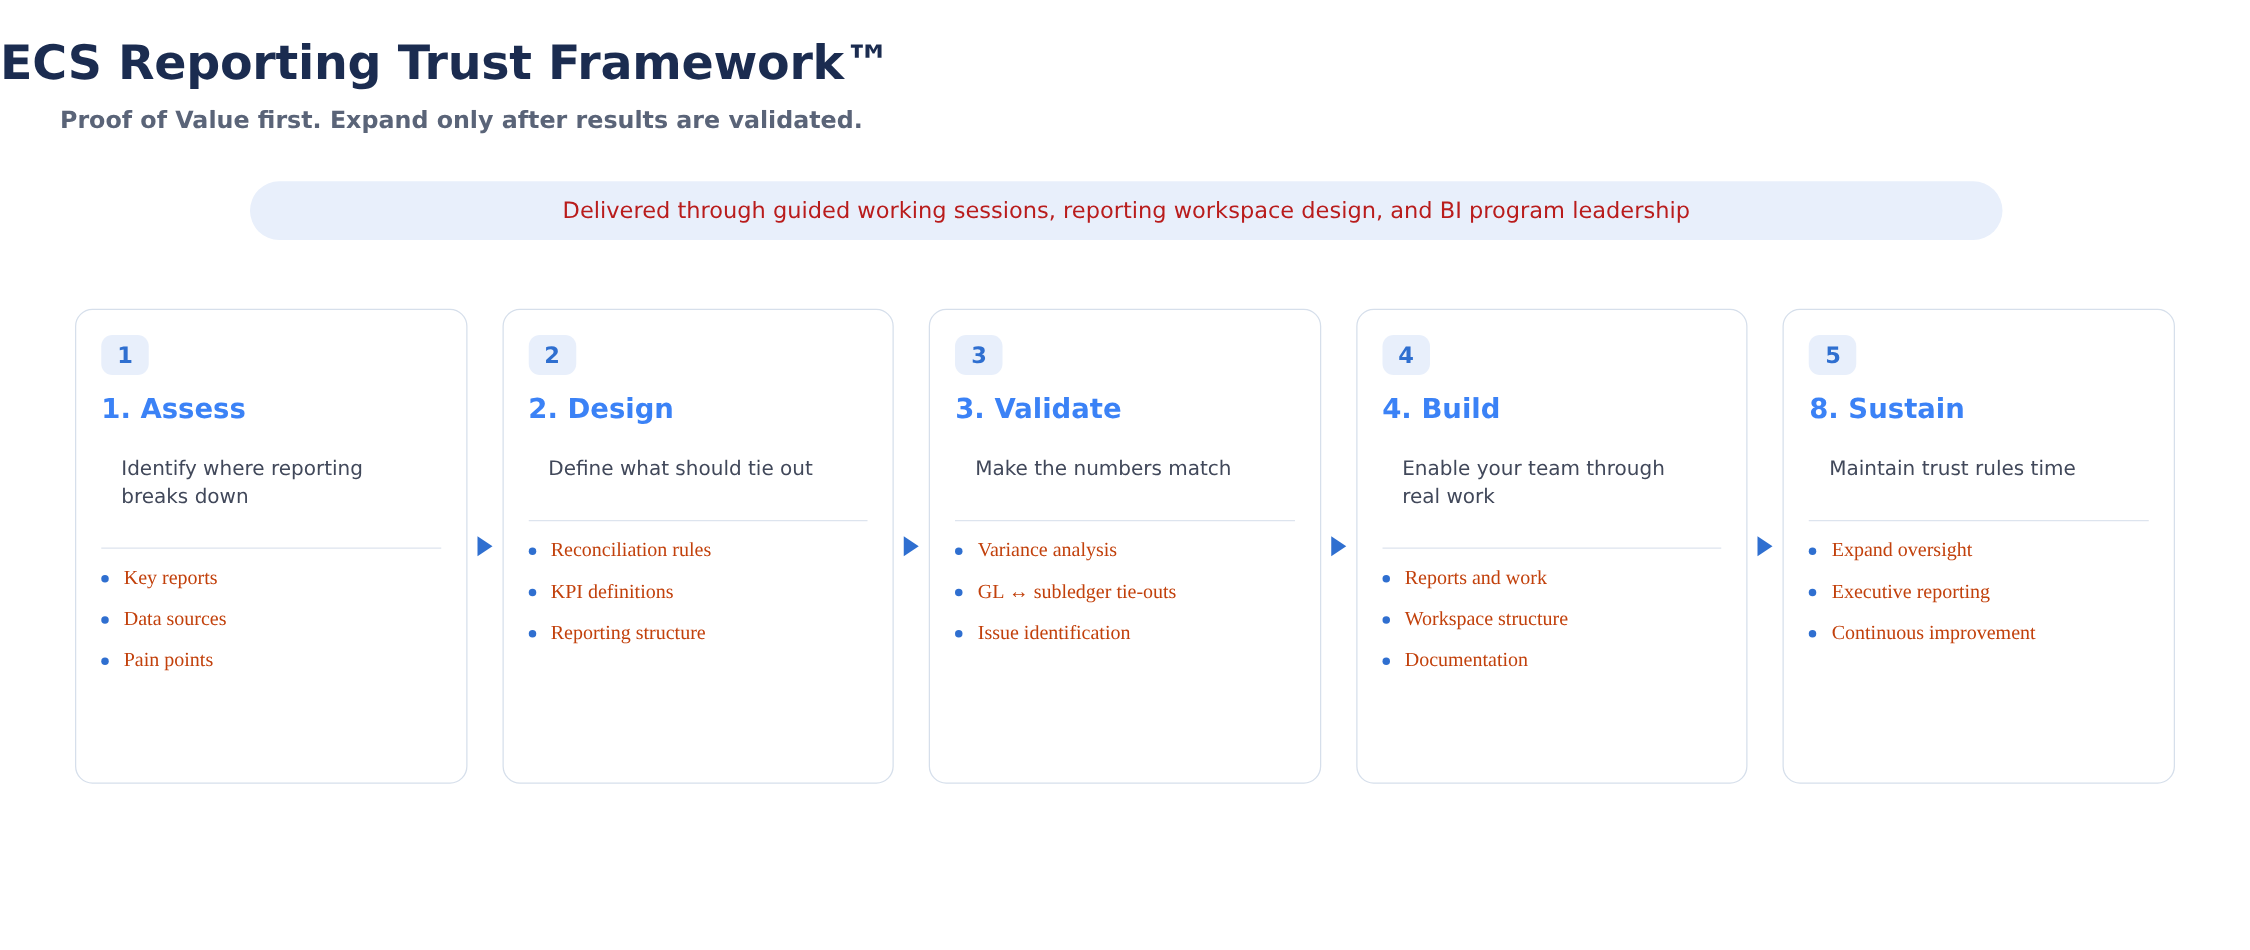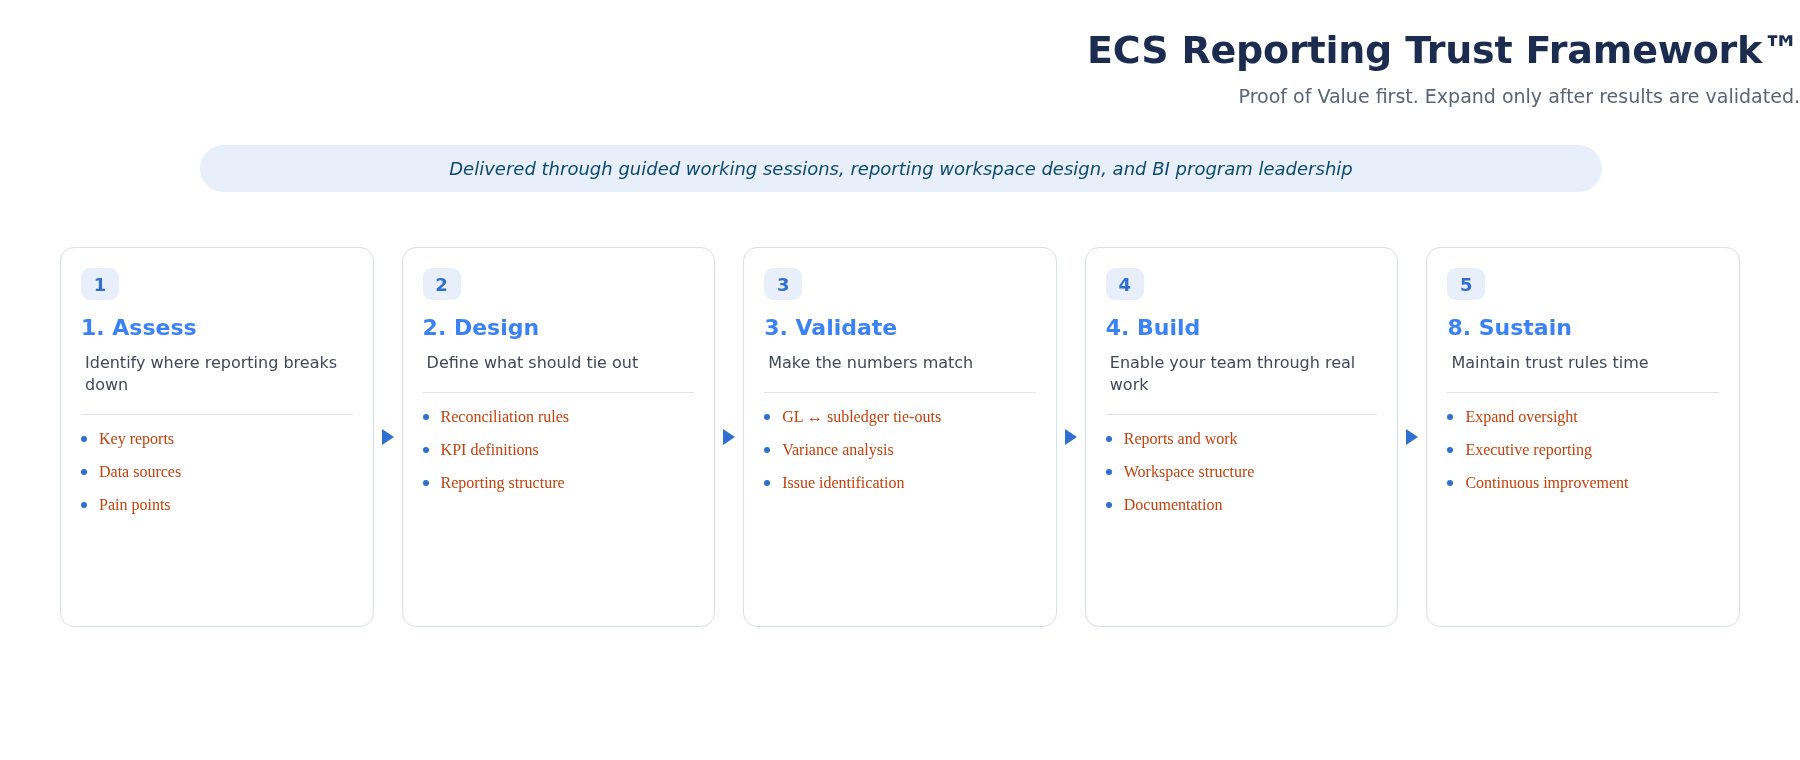--- a/index.html
+++ b/index.html
@@ -18,60 +18,60 @@
 
   .page {
     position: relative;
     width: 1800px;
     height: 760px;
     box-sizing: border-box;
   }
 
   
   .header {
-    text-align: right;
+    text-align: left;
     padding-top: 26px;
   }
   .page-title {
     margin: 0;
     font-size: 38px;
     line-height: 48px;
     font-weight: bold;
     color: #1b2c50;
     letter-spacing: -0.2px;
   }
   .page-subtitle {
     margin: 9px 0 0 0;
     font-size: 19px;
     line-height: 26px;
-    font-weight: normal;
+    font-weight: bold;
     color: #5a6478;
+    padding-left: 48px;
   }
 
   
   .delivery-banner {
     position: absolute;
     left: 200px;
     top: 145px;
     width: 1402px;
     height: 47px;
     box-sizing: border-box;
     background: #e8effb;
     border-radius: 24px;
     display: flex;
     align-items: center;
     justify-content: center;
   }
   .delivery-banner-text {
     font-size: 18px;
     line-height: 24px;
-    color: #0c4a6e;
+    color: #b91c1c;
     text-align: center;
     padding: 0 24px;
-    font-style: italic;
   }
 
   
   .stage-row {
     position: absolute;
     left: 60px;
     top: 247px;
     width: 1680px;
     height: 380px;
     display: flex;
@@ -106,21 +106,21 @@
 
   .stage-title {
     margin: 0 0 6px 0;
     font-size: 22px;
     line-height: 28px;
     font-weight: bold;
     color: #3b82f6;
   }
 
   .stage-desc {
-    margin: 4px;
+    margin: 16px;
     font-size: 16px;
     line-height: 22px;
     color: #41485a;
     max-width: 260px;
   }
 
   .stage-divider {
     margin: 14px 0 13px 0;
     height: 1.4px;
     background: #dde4ee;
@@ -219,22 +219,22 @@
           </svg>
       </span>
     </div>
 
     <div class="stage-card">
       <div class="stage-badge">3</div>
       <h2 class="stage-title">3. Validate</h2>
       <p class="stage-desc">Make the numbers match</p>
       <hr class="stage-divider">
       <ul class="stage-bullets">
+        <li><span class="bullet-dot"></span><span>Variance analysis</span></li>
         <li><span class="bullet-dot"></span><span>GL ↔ subledger tie-outs</span></li>
-        <li><span class="bullet-dot"></span><span>Variance analysis</span></li>
         <li><span class="bullet-dot"></span><span>Issue identification</span></li>
       </ul>
     </div>
 
     <div class="stage-arrow">
       <span>
         <svg width="14" height="18" viewBox="0 0 14 18" aria-hidden="true">
             <polygon points="1,1 13,9 1,17" fill="#2f6fd0"></polygon>
           </svg>
       </span>

